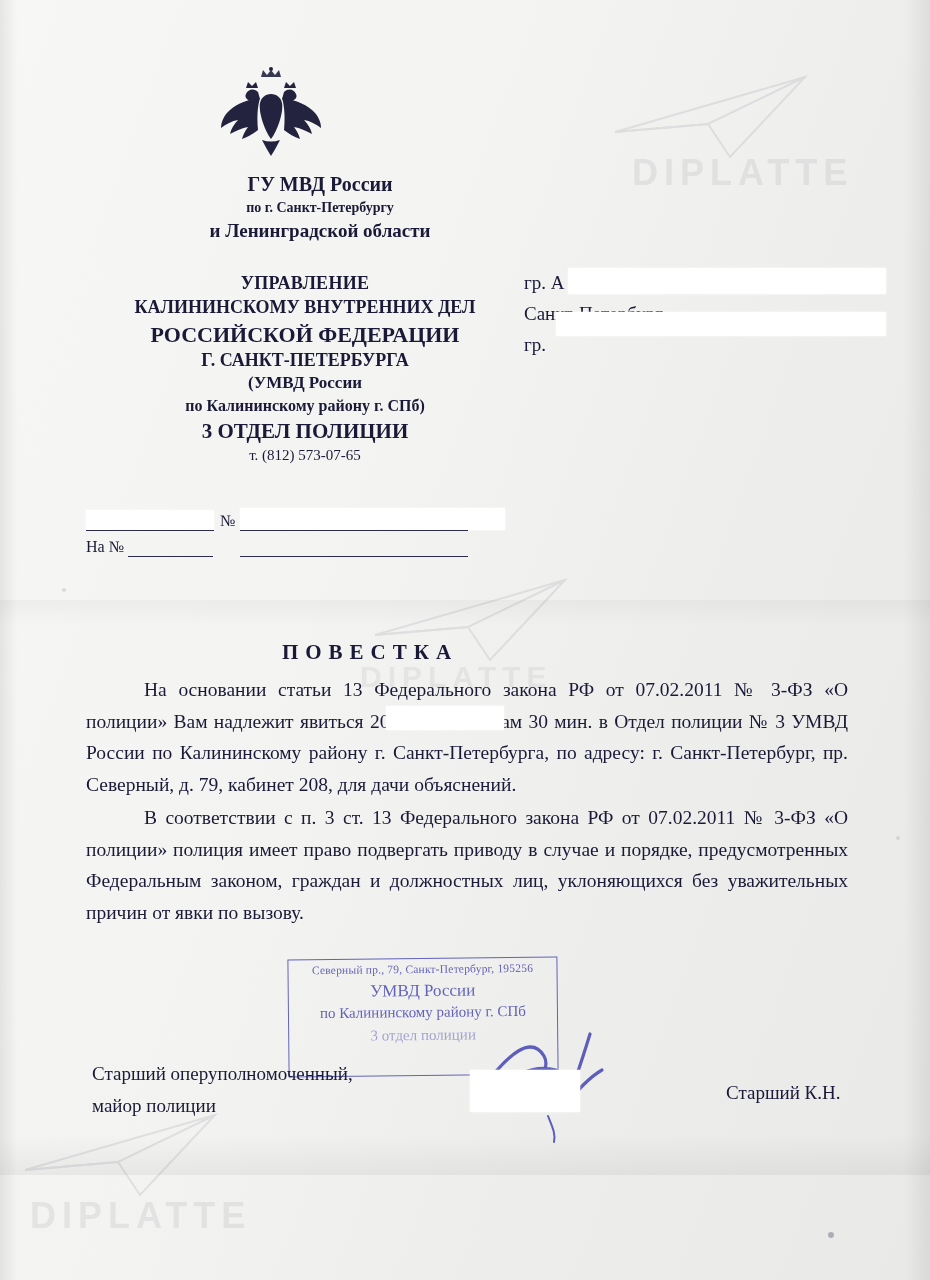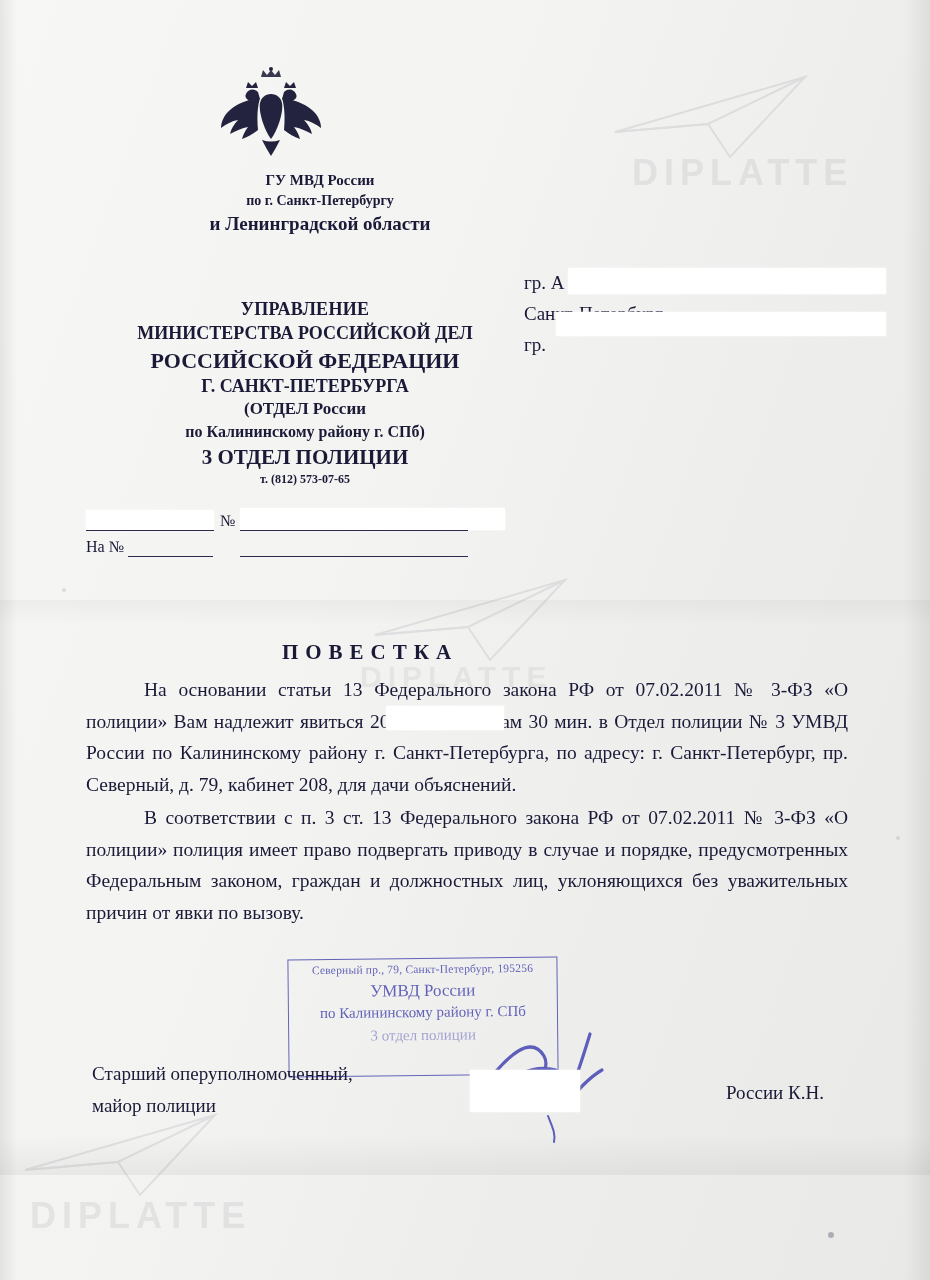--- a/index.html
+++ b/index.html
@@ -84,43 +84,42 @@
   .emblem svg { display:block; width:150px; height:96px; }
 
   .hdr {
     position: absolute;
     left: 120px;
     top: 170px;
     width: 400px;
     text-align: center;
     line-height: 1.42;
   }
-  .hdr .l1 { font-size: 15px; font-weight: 700; }
+  .hdr .l1 { font-size: 20px; font-weight: 700; }
   .hdr .l2 { font-size: 14px; font-weight: 700; }
   .hdr .l3 { font-size: 19px; font-weight: 700; }
 
   .unit {
     position: absolute;
     left: 70px;
     top: 272px;
     width: 470px;
     text-align: center;
     line-height: 1.32;
-    margin-top: 26px;
   }
   .unit .u1 { font-size: 18px; font-weight: 700; letter-spacing: .3px; }
   .unit .u2 { font-size: 18px; font-weight: 700; }
   .unit .u3 { font-size: 22px; font-weight: 700; }
   .unit .u4 { font-size: 18px; font-weight: 700; }
   .unit .u5 { font-size: 18px; font-weight: 700; }
   .unit .u6 { font-size: 17px; font-weight: 700; }
   .unit .u7 { font-size: 16px; font-weight: 700; }
   .unit .u8 { font-size: 21px; font-weight: 700; margin-top: 2px; }
   .unit .addr { font-size: 16px; font-weight: 400; margin-top: 4px; }
-  .unit .phone { font-size: 12px; font-weight: 700; }
+  .unit .phone { font-size: 15px; font-weight: 400; }
 
   
   .redact {
     position: absolute;
     background: #ffffff;
     box-shadow: 0 0 2px rgba(255,255,255,0.9);
   }
 
   .line {
     position: absolute;
@@ -271,24 +270,24 @@
   </div>
 
   <div class="hdr">
     <div class="l1">ГУ МВД России</div>
     <div class="l2">по г. Санкт-Петербургу</div>
     <div class="l3">и Ленинградской области</div>
   </div>
 
   <div class="unit">
     <div class="u1">УПРАВЛЕНИЕ</div>
-    <div class="u2">МИНИСТЕРСТВА РОССИЙСКОЙ ДЕЛ</div>
+    <div class="u2">КАЛИНИНСКОМУ ВНУТРЕННИХ ДЕЛ</div>
     <div class="u3">РОССИЙСКОЙ ФЕДЕРАЦИИ</div>
     <div class="u5">Г. САНКТ-ПЕТЕРБУРГА</div>
-    <div class="u6">(ОТДЕЛ России</div>
+    <div class="u6">(УМВД России</div>
     <div class="u7">по Калининскому району г. СПб)</div>
     <div class="u8">3 ОТДЕЛ ПОЛИЦИИ</div>
     <div class="phone">т. (812) 573-07-65</div>
   </div>
 
   <div class="addressee">
     <div>гр. А</div>
     <div>Санкт-Петербург</div>
     <div>гр.</div>
   </div>
@@ -327,21 +326,21 @@
       <path d="M120 4 C112 30, 104 56, 92 80 C104 64, 118 48, 132 40" fill="none" stroke="#3a3ab0" stroke-width="3.2" stroke-linecap="round"></path>
       <path d="M78 86 C82 96, 86 104, 84 112" fill="none" stroke="#3a3ab0" stroke-width="2" stroke-linecap="round"></path>
     </svg>
   </div>
   <div class="redact" style="left:470px; top:1070px; width:110px; height:42px;"></div>
 
   <div class="sig-left">
     <div>Старший оперуполномоченный,</div>
     <div>майор полиции</div>
   </div>
-  <div class="sig-right">России К.Н.</div>
+  <div class="sig-right">Старший К.Н.</div>
 
   <div class="fold-a"></div>
   <div class="fold-b"></div>
   <div class="edge-left"></div>
   <div class="edge-right"></div>
   <div class="speck" style="left:828px; top:1232px; width:6px; height:6px;"></div>
   <div class="speck" style="left:62px; top:588px; width:4px; height:4px; opacity:.4;"></div>
   <div class="speck" style="left:896px; top:836px; width:4px; height:4px; opacity:.35;"></div>
 </div>
 

